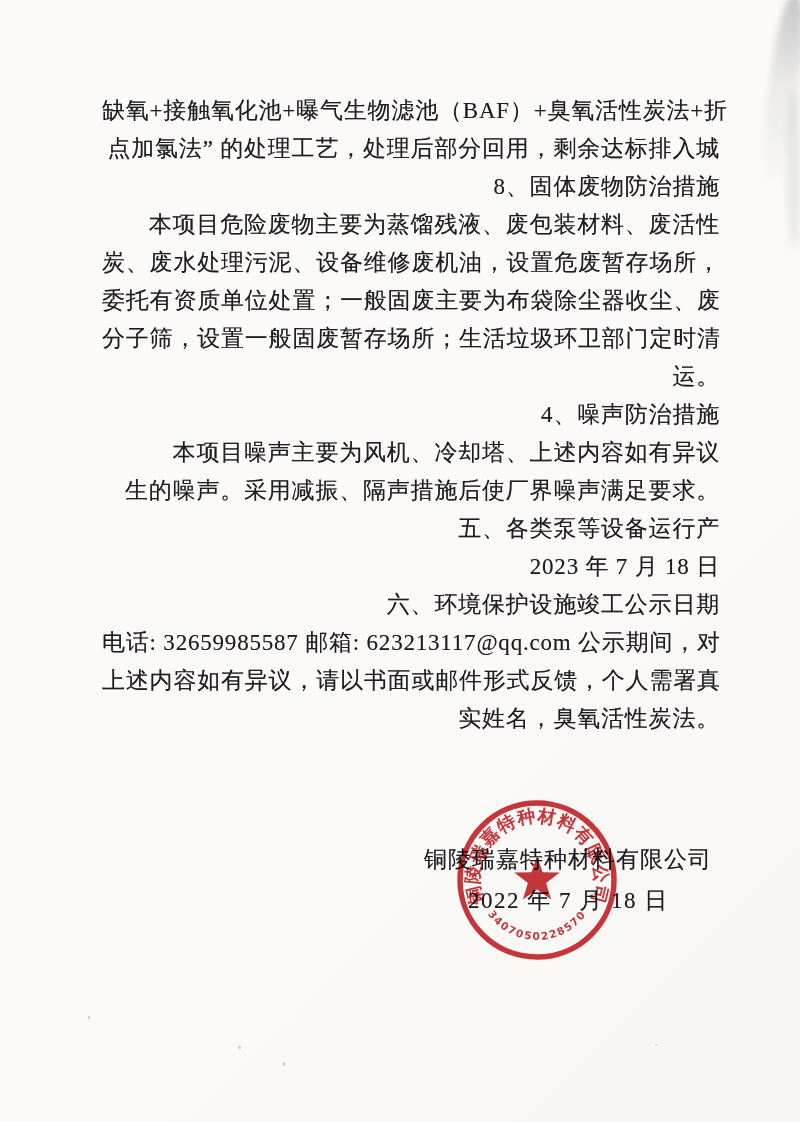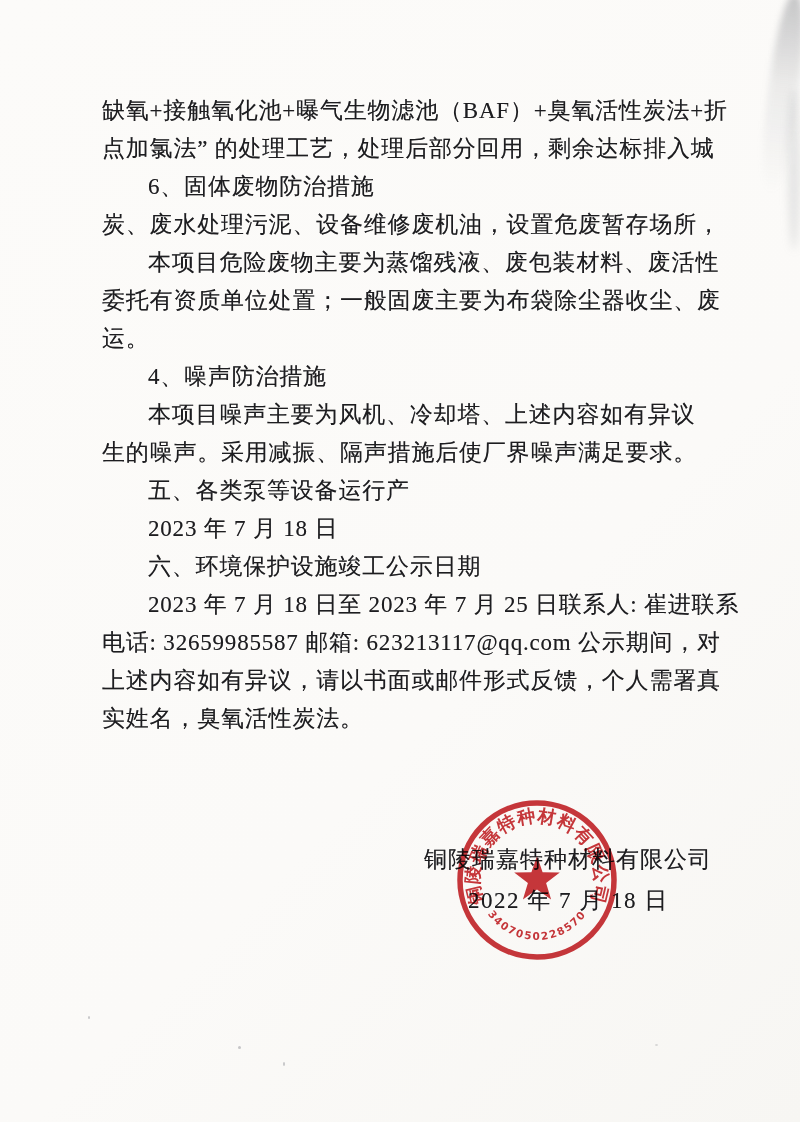--- a/index.html
+++ b/index.html
@@ -17,21 +17,21 @@
   
   .textblock{
     position:absolute;
     left:102px;top:92px;width:618px;
     font-size:23px;
     line-height:38px;
     color:#1d1d20;
     letter-spacing:0.8px;
     text-shadow:0 0 0.5px rgba(20,20,25,0.45);
   }
-  .line{white-space:nowrap;}
+  .line{white-space:nowrap;text-align:right;}
   .line.ind{text-indent:2em;}
   
   .sig-company{
     position:absolute;
     left:424px;top:844px;
     font-size:23px;color:#1d1d20;
     letter-spacing:1px;white-space:nowrap;
     text-shadow:0 0 0.5px rgba(20,20,25,0.45);
   }
   .sig-date{
@@ -87,32 +87,32 @@
   .speck.s4{left:655px;top:1044px;width:3px;height:2px;opacity:.35;}
 </style>
 </head>
 <body>
 
 <div class="page">
 
   <div class="textblock">
     <div class="line">缺氧+接触氧化池+曝气生物滤池（BAF）+臭氧活性炭法+折</div>
     <div class="line">点加氯法” 的处理工艺，处理后部分回用，剩余达标排入城</div>
-    <div class="line ind">6、固体废物防治措施</div>
+    <div class="line ind">8、固体废物防治措施</div>
+    <div class="line ind">本项目危险废物主要为蒸馏残液、废包装材料、废活性</div>
     <div class="line">炭、废水处理污泥、设备维修废机油，设置危废暂存场所，</div>
-    <div class="line ind">本项目危险废物主要为蒸馏残液、废包装材料、废活性</div>
     <div class="line">委托有资质单位处置；一般固废主要为布袋除尘器收尘、废</div>
+    <div class="line">分子筛，设置一般固废暂存场所；生活垃圾环卫部门定时清</div>
     <div class="line">运。</div>
     <div class="line ind">4、噪声防治措施</div>
     <div class="line ind">本项目噪声主要为风机、冷却塔、上述内容如有异议</div>
     <div class="line">生的噪声。采用减振、隔声措施后使厂界噪声满足要求。</div>
     <div class="line ind">五、各类泵等设备运行产</div>
     <div class="line ind">2023 年 7 月 18 日</div>
     <div class="line ind">六、环境保护设施竣工公示日期</div>
-    <div class="line ind">2023 年 7 月 18 日至 2023 年 7 月 25 日联系人: 崔进联系</div>
     <div class="line">电话: 32659985587 邮箱: 623213117@qq.com 公示期间，对</div>
     <div class="line">上述内容如有异议，请以书面或邮件形式反馈，个人需署真</div>
     <div class="line">实姓名，臭氧活性炭法。</div>
   </div>
 
   <div class="sig-company">铜陵瑞嘉特种材料有限公司</div>
   <div class="sig-date">2022 年 7 月 18 日</div>
 
   <svg class="seal" viewBox="0 0 172 172" aria-hidden="true">
     <defs>

